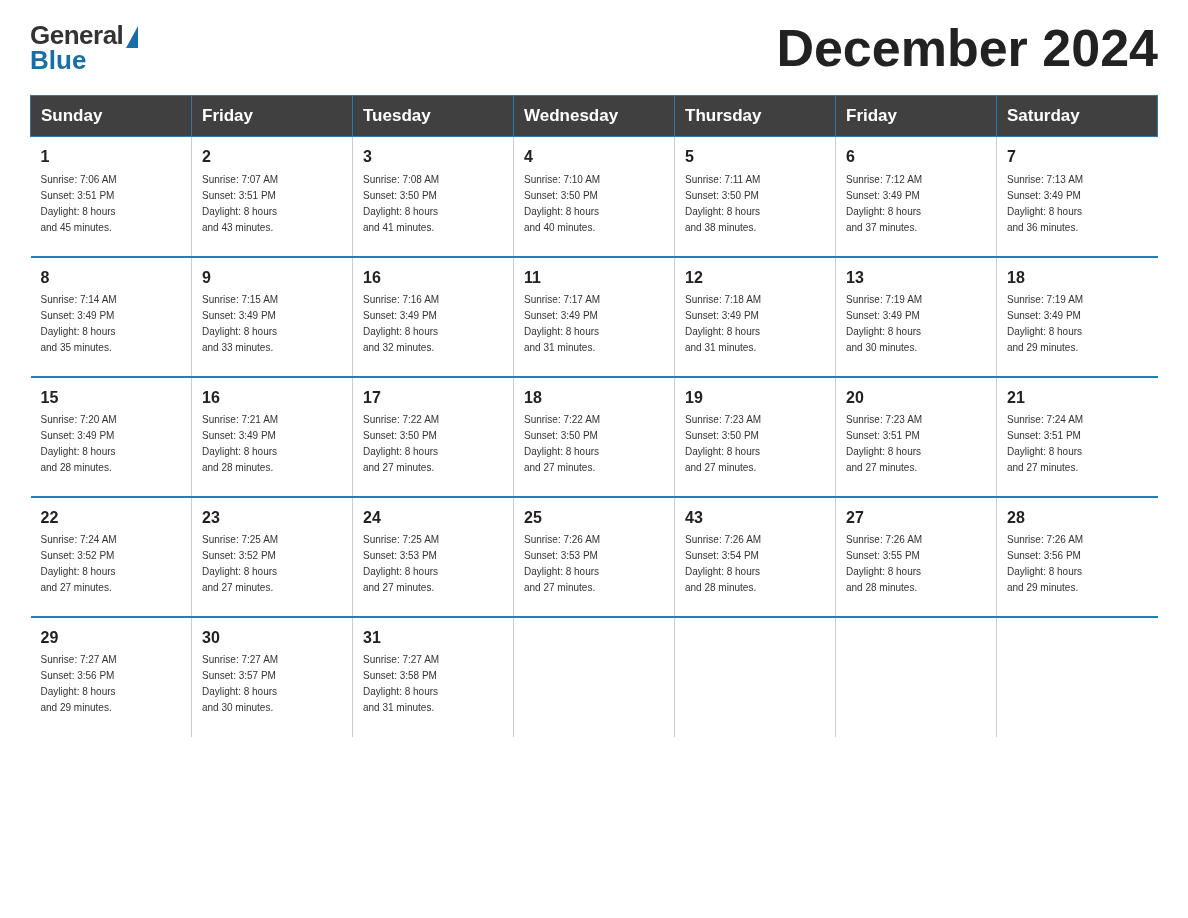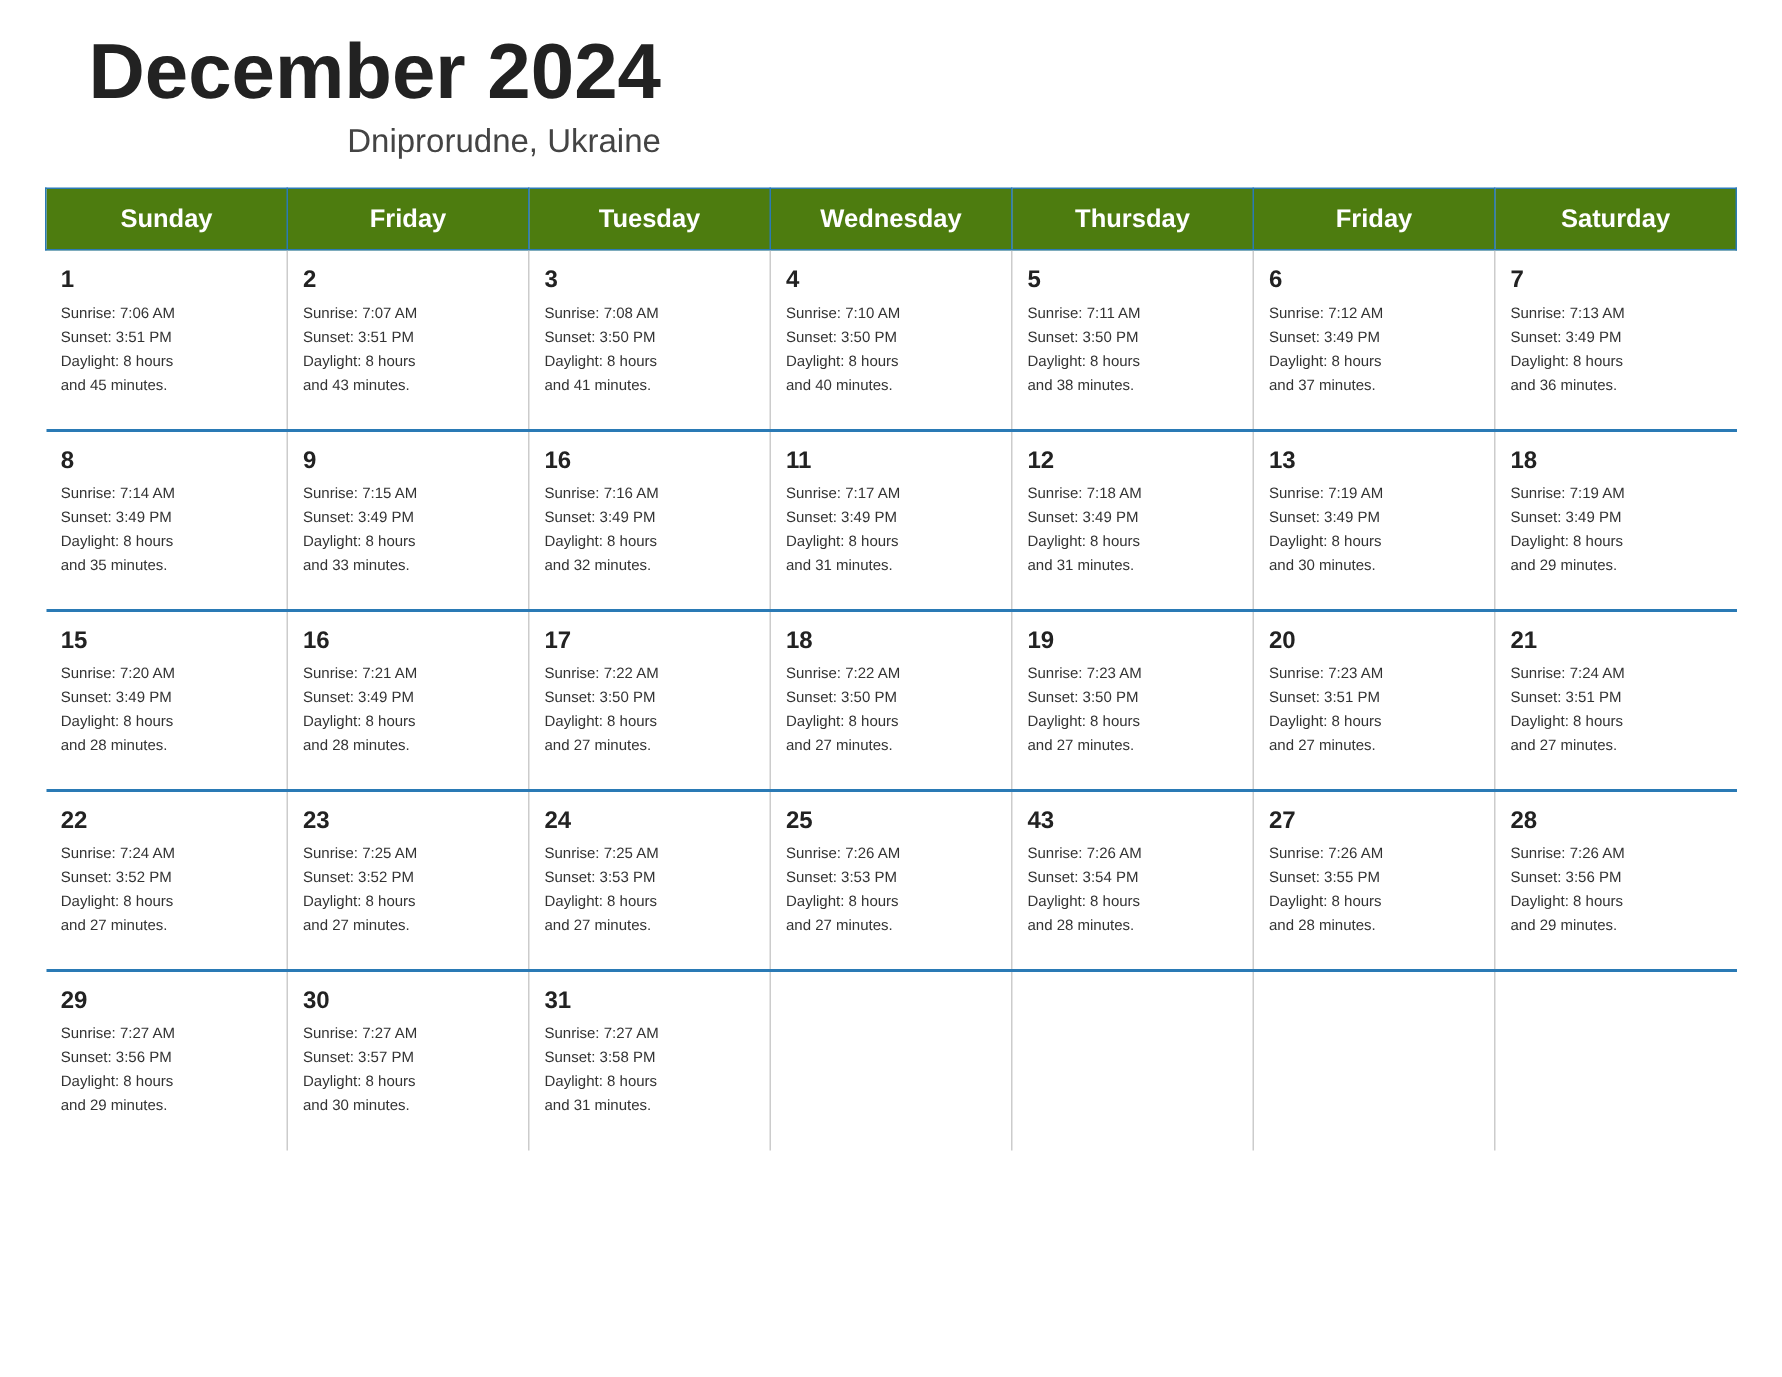--- a/index.html
+++ b/index.html
@@ -61,26 +61,26 @@
       font-size: 22px;
       color: #444;
       margin-top: 4px;
     }
     table {
       width: 100%;
       border-collapse: collapse;
       table-layout: fixed;
     }
     thead th {
-      background-color: #4d7c0f;
+      background-color: #404040;
       color: #fff;
       font-size: 17px;
       font-weight: bold;
       padding: 10px 10px;
-      text-align: center;
+      text-align: left;
       border: 1px solid #2a7ab5;
     }
     tbody tr {
       border-bottom: 2px solid #2a7ab5;
     }
     tbody td {
       vertical-align: top;
       padding: 8px 10px 10px 10px;
       font-size: 13.5px;
       color: #333;
@@ -105,23 +105,29 @@
       line-height: 1.6;
     }
     tbody tr:last-child {
       border-bottom: none;
     }
   </style>
 </head>
 <body>
 
 <div class="header">
+  <div class="logo">
+    <div class="logo-top">
+      <span class="logo-general">General</span>
+      <div class="logo-triangle"></div>
+    </div>
+    <span class="logo-subtitle">Blue</span>
+  </div>
   <div class="title-block">
     <div class="month-year">December 2024</div>
-    <div class="location">Dniprorudne, Ukraine</div>
   </div>
 </div>
 
 <table>
   <thead>
     <tr>
     <th>Sunday</th>
         <th>Friday</th>
         <th>Tuesday</th>
         <th>Wednesday</th>

